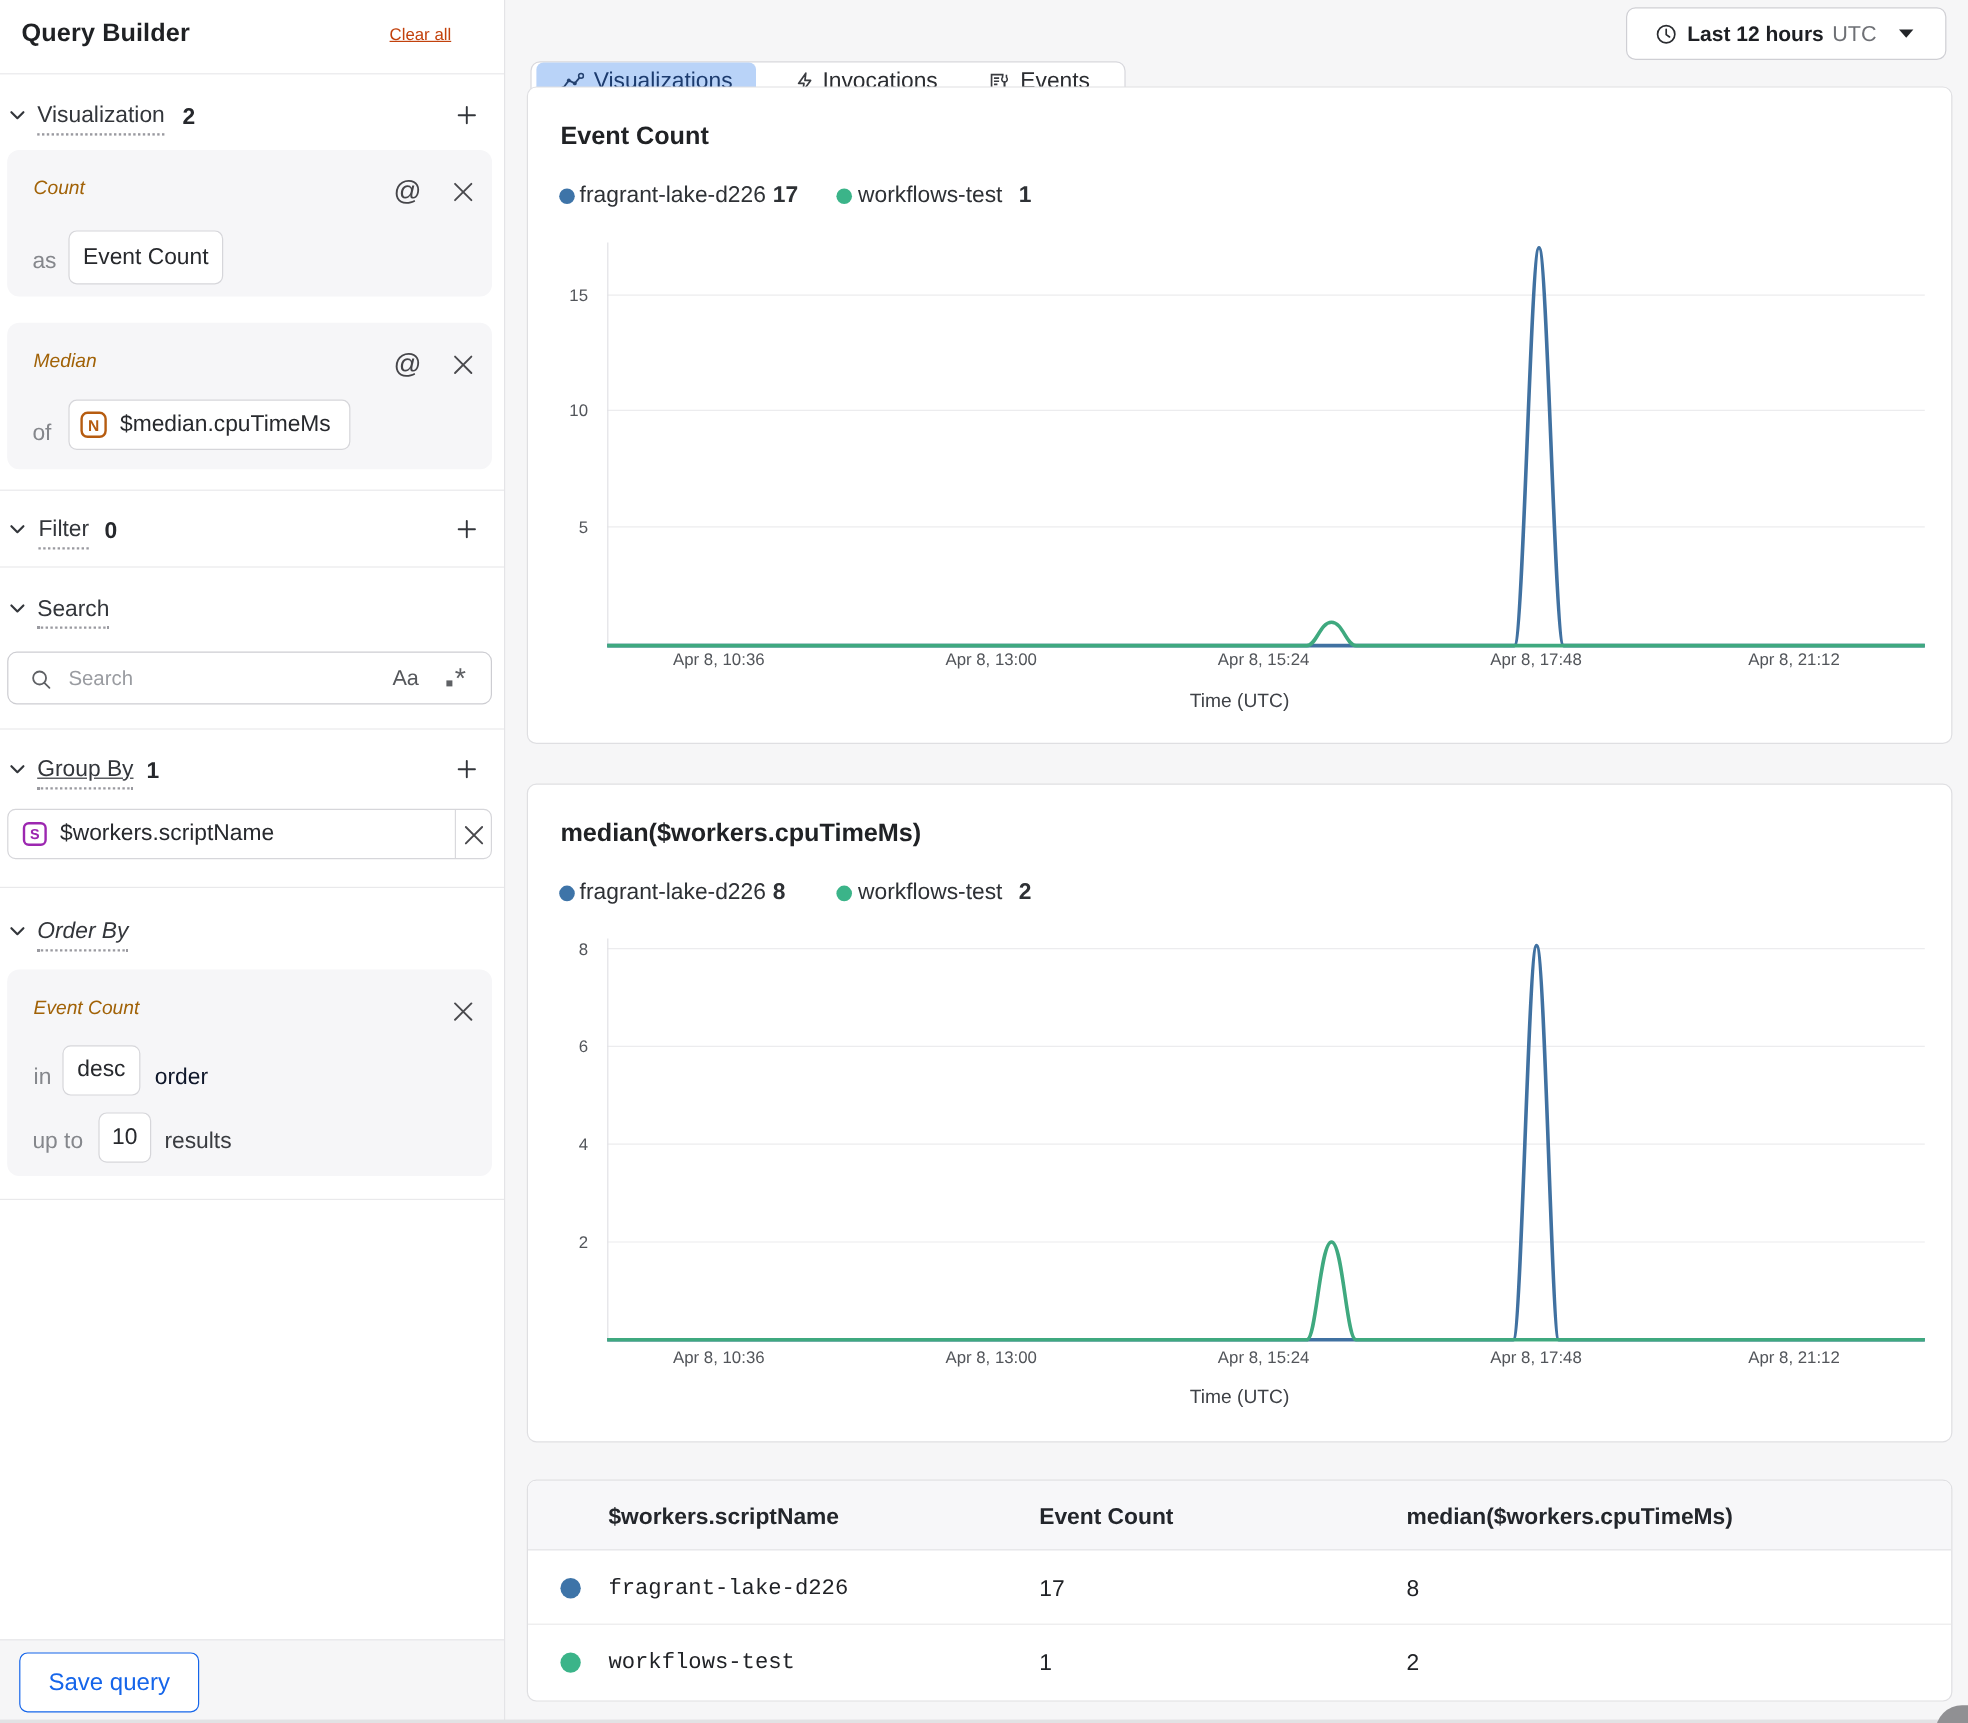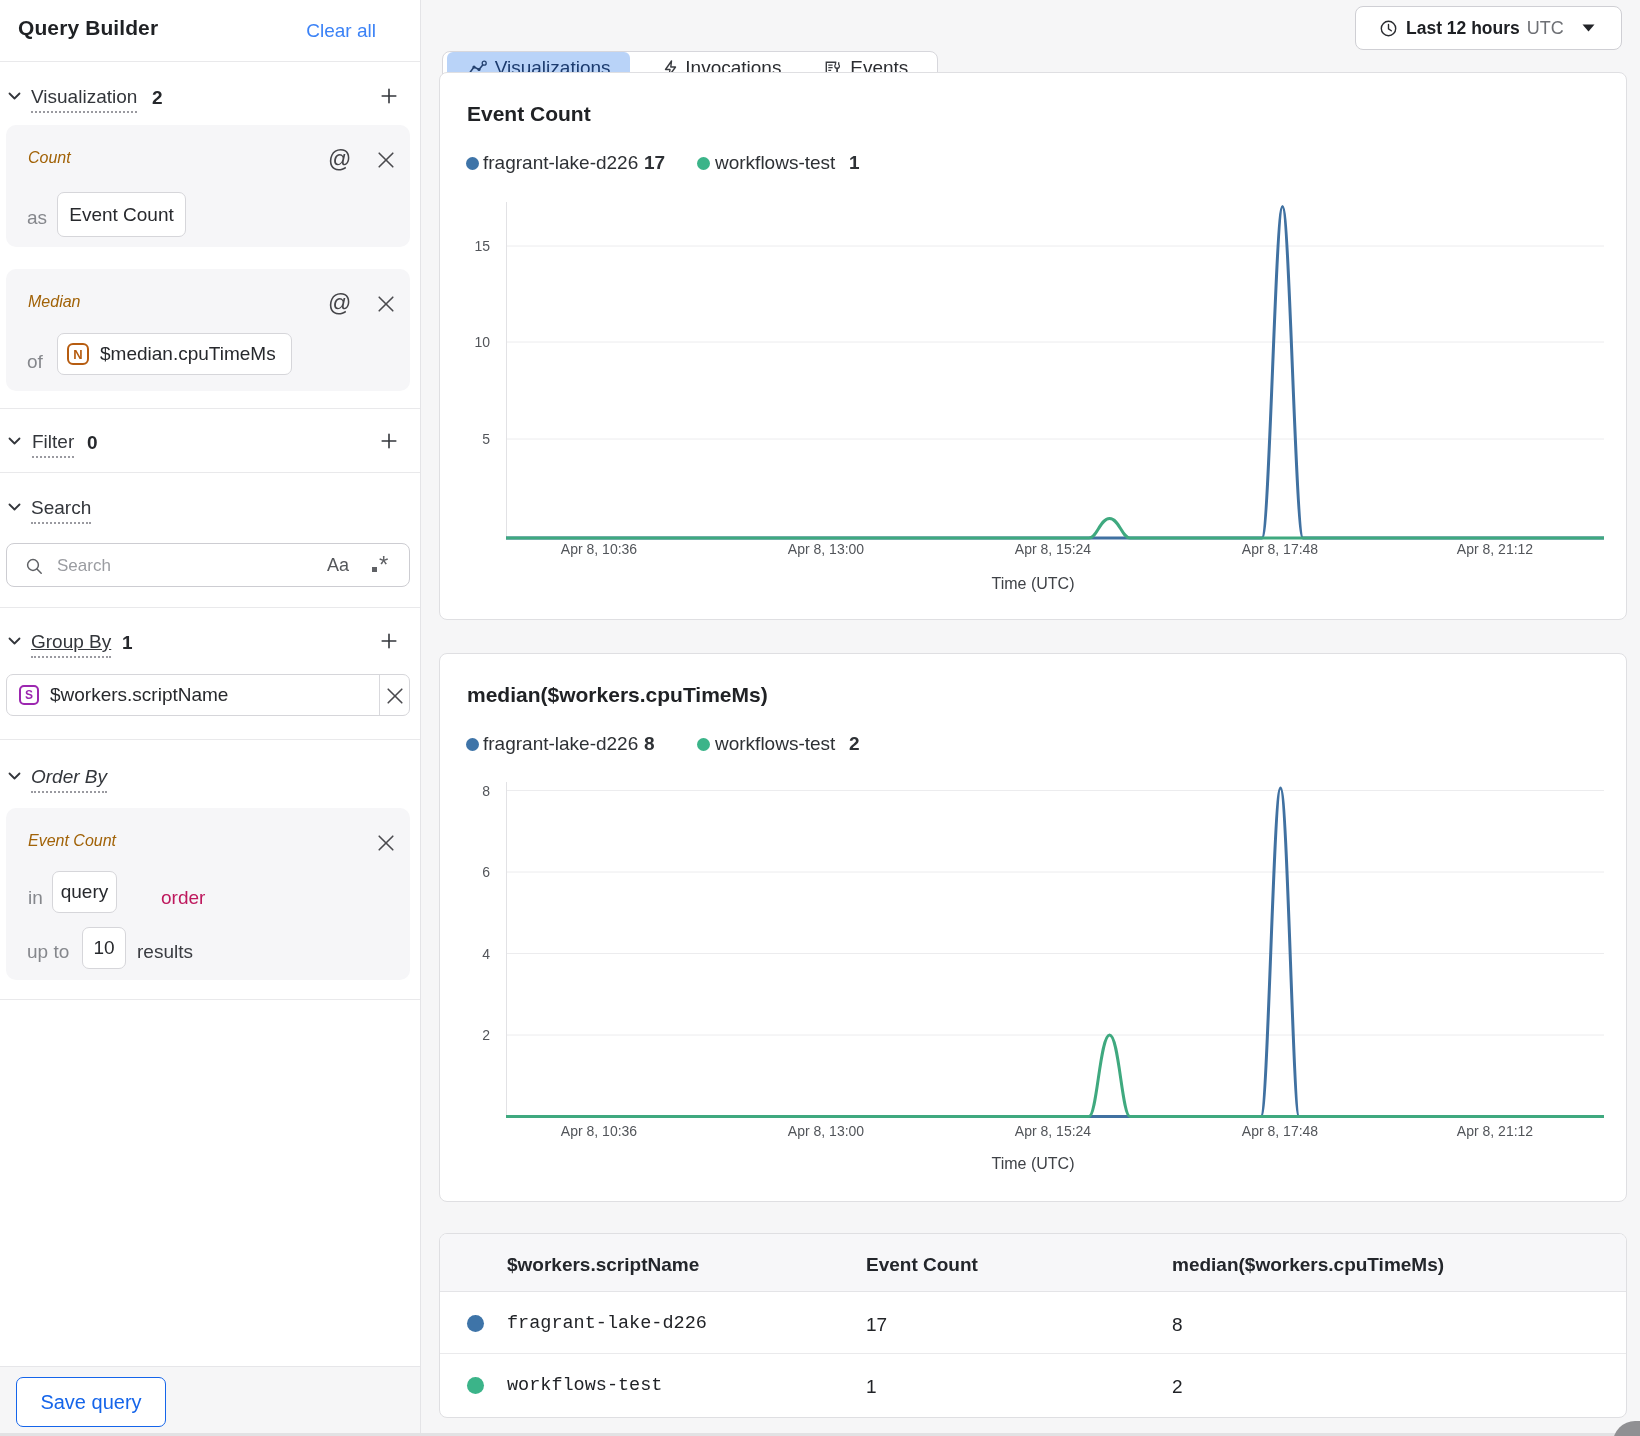--- a/index.html
+++ b/index.html
@@ -1,21 +1,21 @@
 <!DOCTYPE html>
 <html><head>
 <meta charset="utf-8">
 <style>
 * { margin:0; padding:0; box-sizing:border-box; }
 html,body { width:1640px; height:1436px; overflow:hidden; }
 body { font-family:"Liberation Sans", sans-serif; background:#f6f6f7; position:relative; color:#26282c; }
 
 #sidebar { position:absolute; left:0; top:0; width:421px; height:1436px; background:#fff; border-right:1px solid #e4e4e7; }
 #sidebar .hdr-title { position:absolute; left:18px; top:16px; font-size:21px; font-weight:700; color:#1f2124; letter-spacing:.1px; }
-#sidebar .clearall { position:absolute; right:44px; top:20px; font-size:19px; color:#3b82f6; }
+#sidebar .clearall { position:absolute; right:44px; top:20px; font-size:14px; color:#c2410c;text-decoration:underline; }
 .divider { position:absolute; left:0; width:420px; height:0; border-top:1px solid #e9e9eb; }
 .sec-label { position:absolute; font-size:19px; color:#33363b; padding-bottom:3px; border-bottom:2px dotted #9a9aa0; }
 .sec-count { position:absolute; font-size:19px; font-weight:700; color:#26282c; }
 .chev { position:absolute; left:8px; width:13px; height:8px; }
 .plus { position:absolute; left:381px; width:16px; height:16px; }
 .gcard { position:absolute; left:6px; width:404px; background:#f6f6f8; border-radius:10px; }
 .gcard .ctitle { position:absolute; left:22px; top:24px; font-size:16px; color:#a16207;font-style:italic; }
 .aticon { position:absolute; left:322px; top:21px; font-size:23px; color:#454549; }
 .xicon { position:absolute; width:18px; height:18px; }
 .graytxt { position:absolute; font-size:19px; color:#85878c; }
@@ -145,22 +145,22 @@
       <polyline points="1.5,1.5 6.5,6.5 11.5,1.5" fill="none" stroke="#33363b" stroke-width="1.8" stroke-linecap="round" stroke-linejoin="round"></polyline>
     </svg>
   <div class="sec-label" style="left:31px; top:766px;font-style:italic;">Order By</div>
 
   <div class="gcard" style="top:808px; height:172px;">
     <div class="ctitle">Event Count</div>
     <svg class="xicon" style="left:371px; top:26px;" viewBox="0 0 18 18">
         <path d="M2.2 2.2 L15.8 15.8 M15.8 2.2 L2.2 15.8" stroke="#4a4a4e" stroke-width="1.6" stroke-linecap="round"></path>
       </svg>
     <div class="graytxt" style="left:22px; top:79px;">in</div>
-    <div class="wbox" style="left:46px; top:63px; width:65px; height:42px; justify-content:center;">query</div>
-    <div class="graytxt" style="left:123px; top:79px; color:#be185d;margin-left:32px;">order</div>
+    <div class="wbox" style="left:46px; top:63px; width:65px; height:42px; justify-content:center;">desc</div>
+    <div class="graytxt" style="left:123px; top:79px; color:#0f172a;">order</div>
     <div class="graytxt" style="left:21px; top:133px;">up to</div>
     <div class="wbox" style="left:76px; top:119px; width:44px; height:42px; justify-content:center;">10</div>
     <div class="graytxt" style="left:131px; top:133px; color:#3a3c41;">results</div>
   </div>
 
   <div class="divider" style="top:999px"></div>
 
   <div id="sb-footer">
     <div id="savebtn">Save query</div>
   </div>

